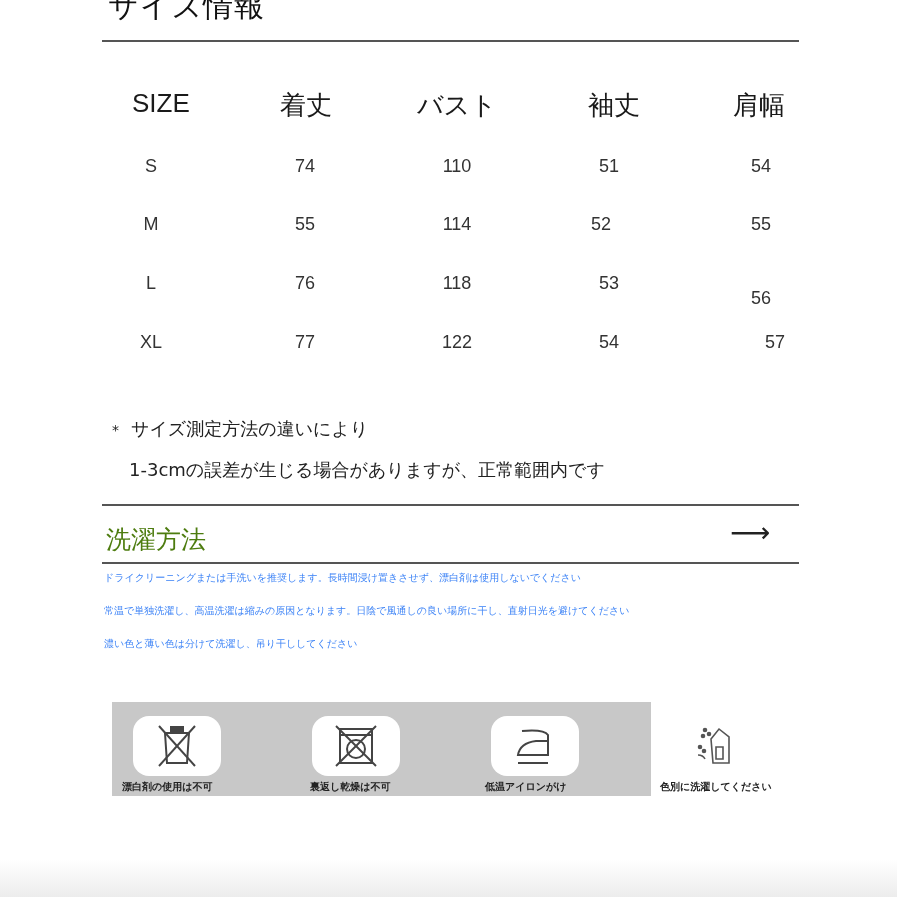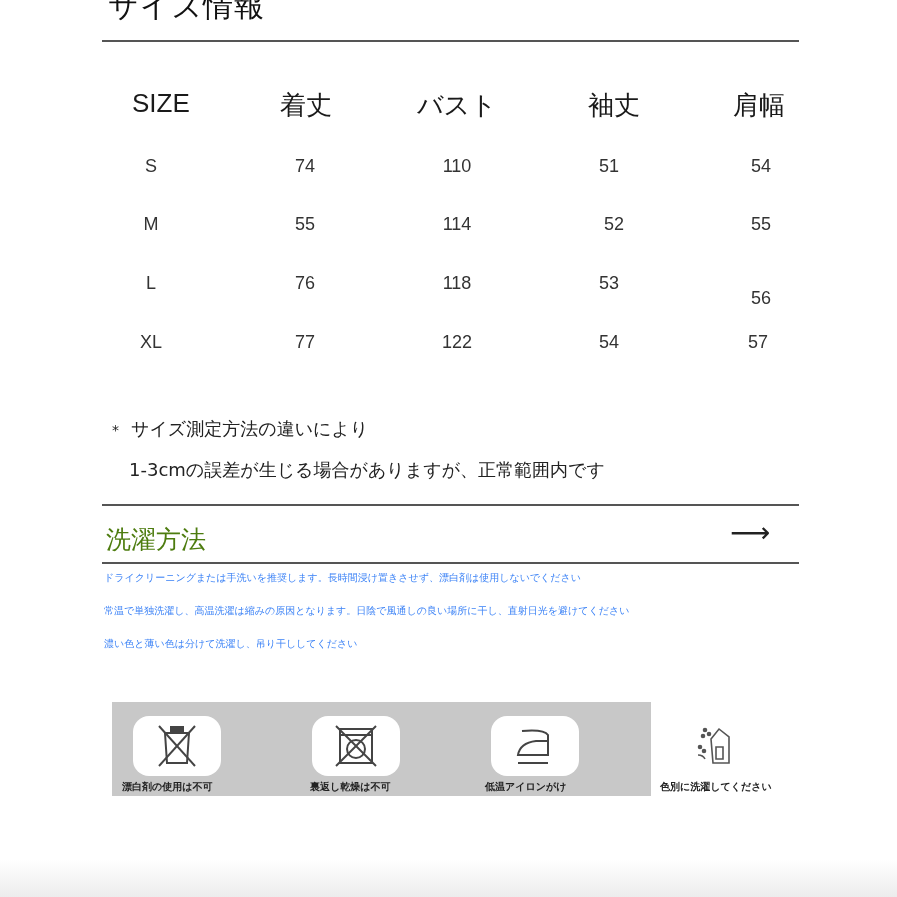--- a/index.html
+++ b/index.html
@@ -36,34 +36,34 @@
 
   <div class="abs cell" style="left:111px; top:156px;">S</div>
   <div class="abs cell" style="left:265px; top:156px;">74</div>
   <div class="abs cell" style="left:417px; top:156px;">110</div>
   <div class="abs cell" style="left:569px; top:156px;">51</div>
   <div class="abs cell" style="left:721px; top:156px;">54</div>
 
   <div class="abs cell" style="left:111px; top:214px;">M</div>
   <div class="abs cell" style="left:265px; top:214px;">55</div>
   <div class="abs cell" style="left:417px; top:214px;">114</div>
-  <div class="abs cell" style="left:574px; top:214px;">52</div>
+  <div class="abs cell" style="left:561px; top:214px;">52</div>
   <div class="abs cell" style="left:721px; top:214px;">55</div>
 
   <div class="abs cell" style="left:111px; top:273px;">L</div>
   <div class="abs cell" style="left:265px; top:273px;">76</div>
   <div class="abs cell" style="left:417px; top:273px;">118</div>
   <div class="abs cell" style="left:569px; top:273px;">53</div>
   <div class="abs cell" style="left:721px; top:288px;">56</div>
 
   <div class="abs cell" style="left:111px; top:332px;">XL</div>
   <div class="abs cell" style="left:265px; top:332px;">77</div>
   <div class="abs cell" style="left:417px; top:332px;">122</div>
   <div class="abs cell" style="left:569px; top:332px;">54</div>
-  <div class="abs cell" style="left:718px; top:332px;">57</div>
+  <div class="abs cell" style="left:735px; top:332px;">57</div>
 </div>
 
 <div class="abs note" style="left:112px; top:422px; font-size:14px;">*</div>
 <div class="abs note" style="left:131px; top:417px;">サイズ測定方法の違いにより</div>
 <div class="abs note" style="left:129px; top:458px;">1-3cmの誤差が生じる場合がありますが、正常範囲内です</div>
 
 <div class="abs rule" style="left:102px; top:504px; width:697px;"></div>
 <div class="abs" style="left:106px; top:523px; font-size:25px; color:#4d7c0f;">洗濯方法</div>
 <div class="abs" style="left:730px; top:516px; font-size:28px; color:#222;">⟶</div>
 <div class="abs rule" style="left:102px; top:562px; width:697px;"></div>

